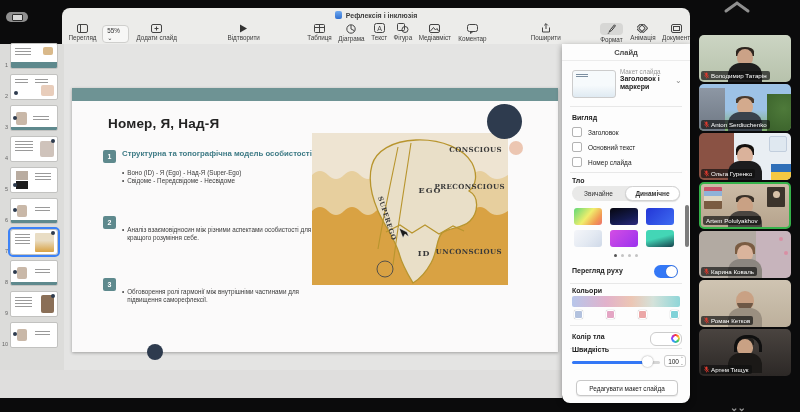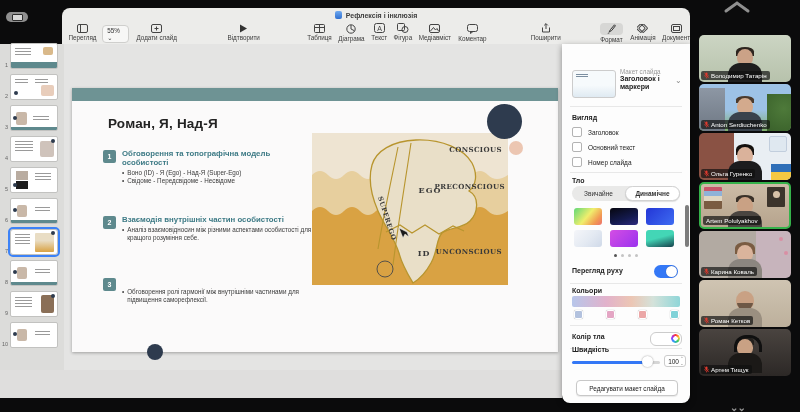--- a/index.html
+++ b/index.html
@@ -311,37 +311,36 @@
     <span class="mini" style="left:6px;top:6px;width:10px;height:12px;background:#c9b8a8;border-radius:2px"></span>
     <span class="mini mlines" style="left:24px;top:8px;width:15px;height:5px"></span>
     <span class="mini mdot" style="left:2px;top:9px;width:4px;height:4px"></span>
   </div>
 
   <div class="abs" id="canvas"></div>
   <div class="abs" id="bottom-strip"></div>
 
   <div class="abs" id="slide">
     <div class="abs" id="slide-topbar"></div>
-    <div class="abs" id="slide-title">Роман, Я, Над-Я</div>
+    <div class="abs" id="slide-title">Номер, Я, Над-Я</div>
 
     <div class="abs numsq" style="left:31px;top:62px">1</div>
-    <div class="abs pheading" style="left:50px;top:61px">Обговорення та топографічна модель особистості</div>
+    <div class="abs pheading" style="left:50px;top:61px">Структурна та топографічна модель особистості</div>
     <div class="abs pbullets" style="left:50px;top:81px">
       <div>
           <span class="b">•</span>
           <span>Воно (ID) - Я (Ego) - Над-Я (Super-Ego)</span>
         </div>
       <div>
           <span class="b">•</span>
           <span>Свідоме - Передсвідоме - Несвідоме</span>
         </div>
     </div>
 
     <div class="abs numsq" style="left:31px;top:128px">2</div>
-    <div class="abs pheading" style="left:50px;top:127px;width:210px">Взаємодія внутрішніх частин особистості</div>
     <div class="abs pbullets" style="left:50px;top:138px">
       <div>
           <span class="b">•</span>
           <span>Аналіз взаємовідносин між різними аспектами особистості для кращого розуміння себе.</span>
         </div>
     </div>
 
     <div class="abs numsq" style="left:31px;top:190px">3</div>
     <div class="abs pbullets" style="left:50px;top:200px">
       <div>
@@ -367,20 +366,21 @@
       <text x="190" y="121" text-anchor="end" font-family="DejaVu Serif, serif" font-size="7" font-weight="bold" fill="#3a3a3a" letter-spacing="0.4">UNCONSCIOUS</text>
       <polygon points="87,95 91,105 93,101 97,104 95,99" fill="#1a1a1a" stroke="#fff" stroke-width="0.5"></polygon>
     </svg>
   </div>
 
   <div class="abs circle" style="left:487px;top:104px;width:35px;height:35px;background:#2e3b4e"></div>
   <div class="abs circle" style="left:509px;top:141px;width:14px;height:14px;background:#ecc6b2"></div>
   <div class="abs circle" style="left:147px;top:344px;width:16px;height:16px;background:#2e3b4e"></div>
 
   <div class="abs" id="panel">
+    <div class="p-abs" id="panel-h">Слайд</div>
 
     <div class="p-abs" id="layout-thumb">
         <i></i>
       </div>
     <div class="p-abs" id="layout-text">
       <div class="small-grey">Макет слайда</div>
       <div id="layout-value">Заголовок і маркери</div>
     </div>
     <div class="p-abs chev" style="left:113px;top:32px">⌄</div>
 

